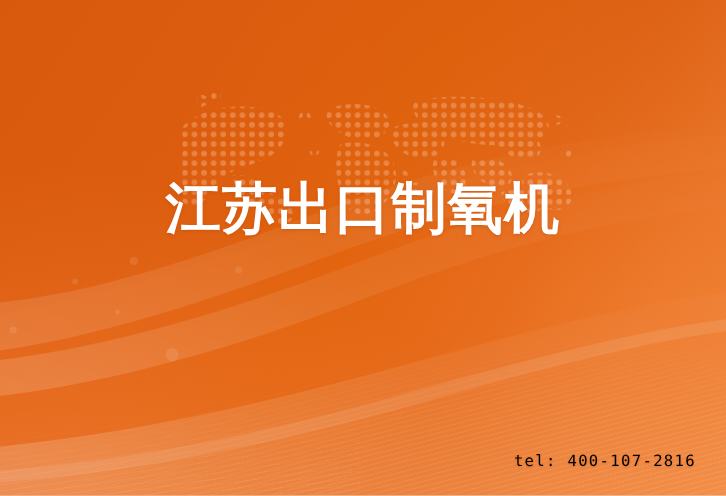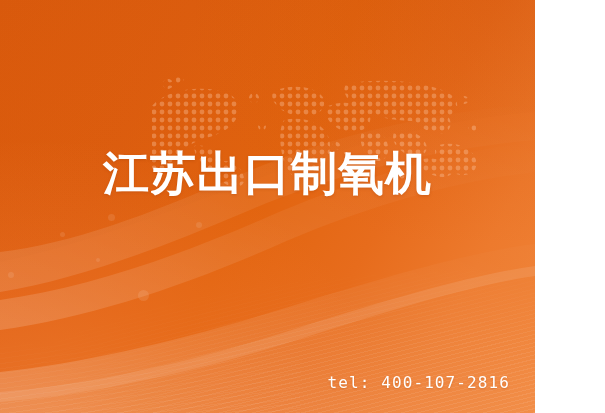--- a/index.html
+++ b/index.html
@@ -6,21 +6,21 @@
     margin: 0;
     padding: 0;
     background: #ffffff;
   }
   body {
     font-family: "Liberation Sans", sans-serif;
   }
 
   #banner {
     position: relative;
-    width: 535px;
+    width: 605px;
     height: 413px;
     overflow: hidden;
     background: #e0610f;
   }
 
   
   .bg-base {
     position: absolute;
     inset: 0;
     background:
@@ -133,23 +133,23 @@
     text-shadow: 0 1px 3px rgba(150,56,6,0.28);
     white-space: nowrap;
   }
   .headline .hl-line { display: block; }
 
   
   .phone {
     position: absolute;
     right: 25px;
     bottom: 21px;
-    color: #ffffff;
+    color: #000000;
     font-family: "DejaVu Sans Mono", "Liberation Mono", monospace;
-    font-size: 16px;
+    font-size: 13px;
     letter-spacing: 1.1px;
     white-space: nowrap;
     text-shadow: 0 1px 2px rgba(160,62,8,0.30);
   }
 </style>
 </head>
 <body>
 
 <div id="banner">
 

